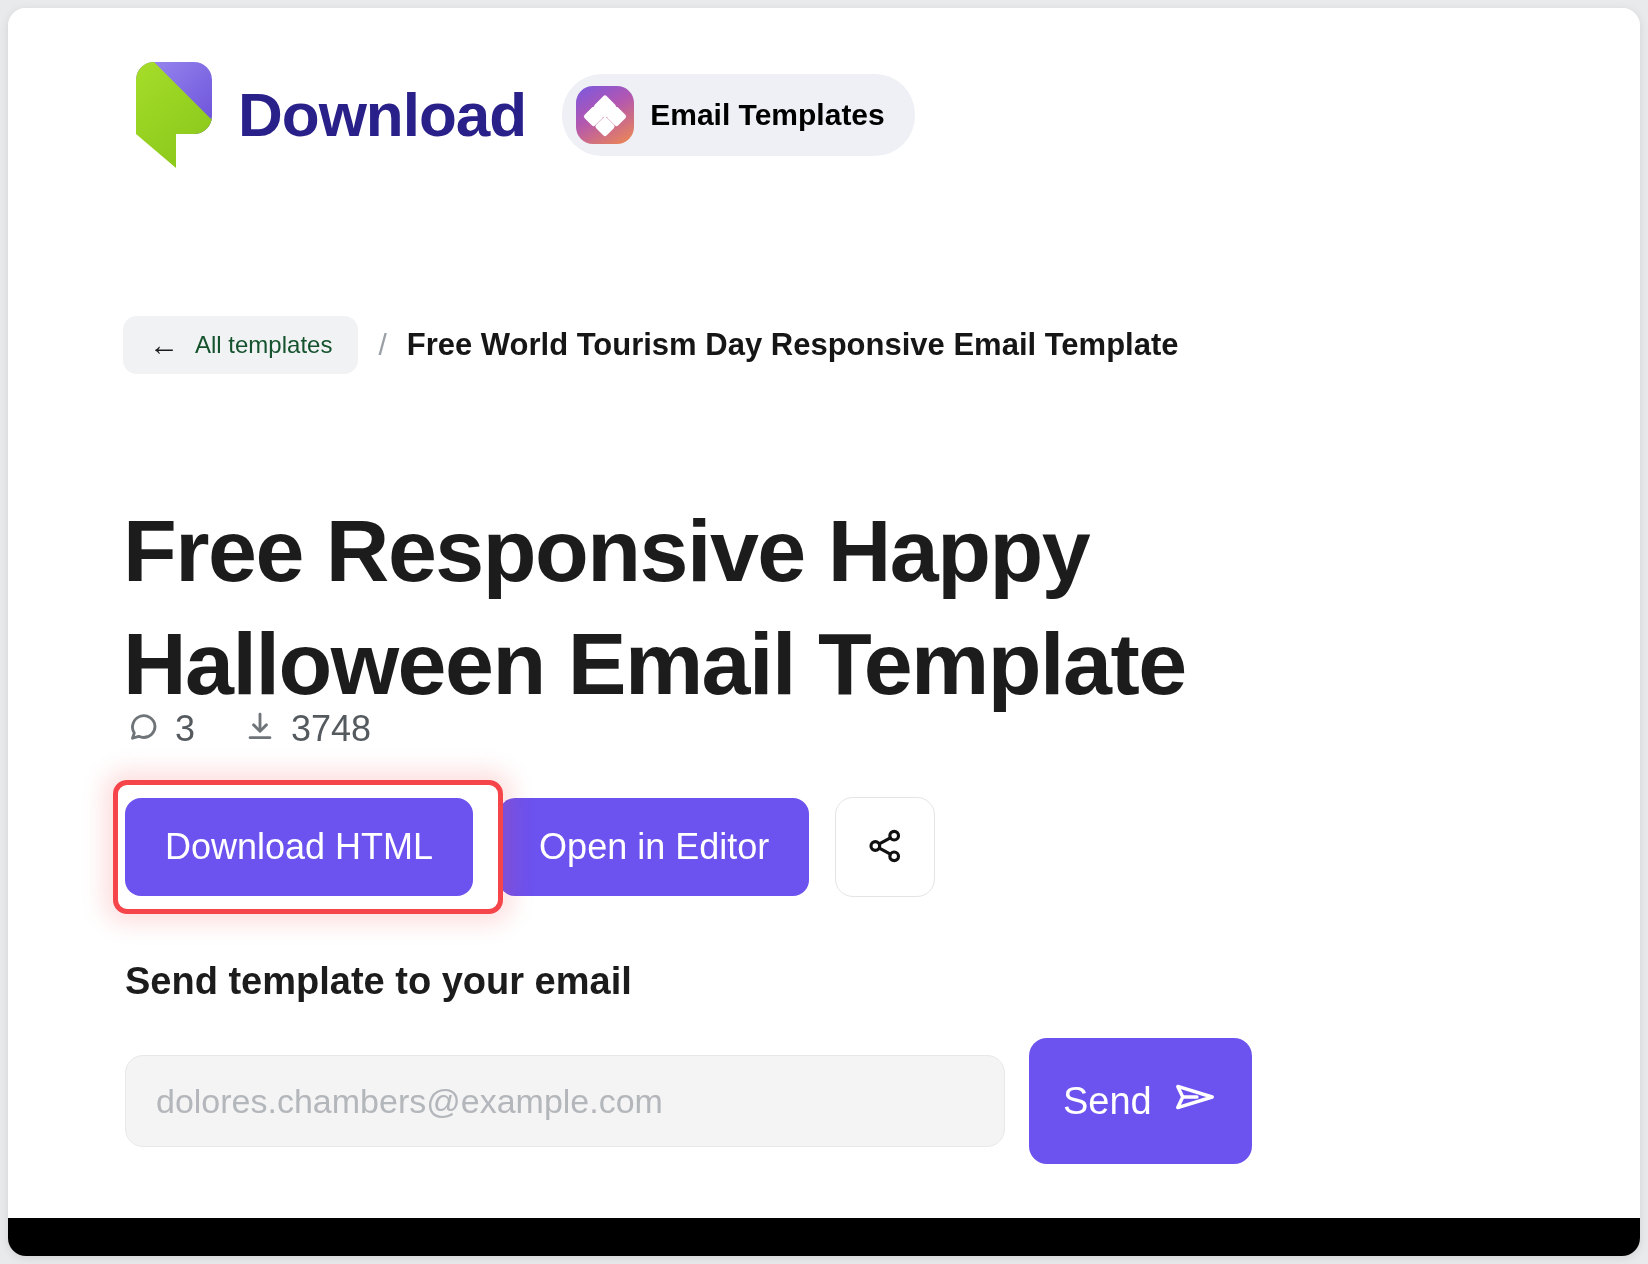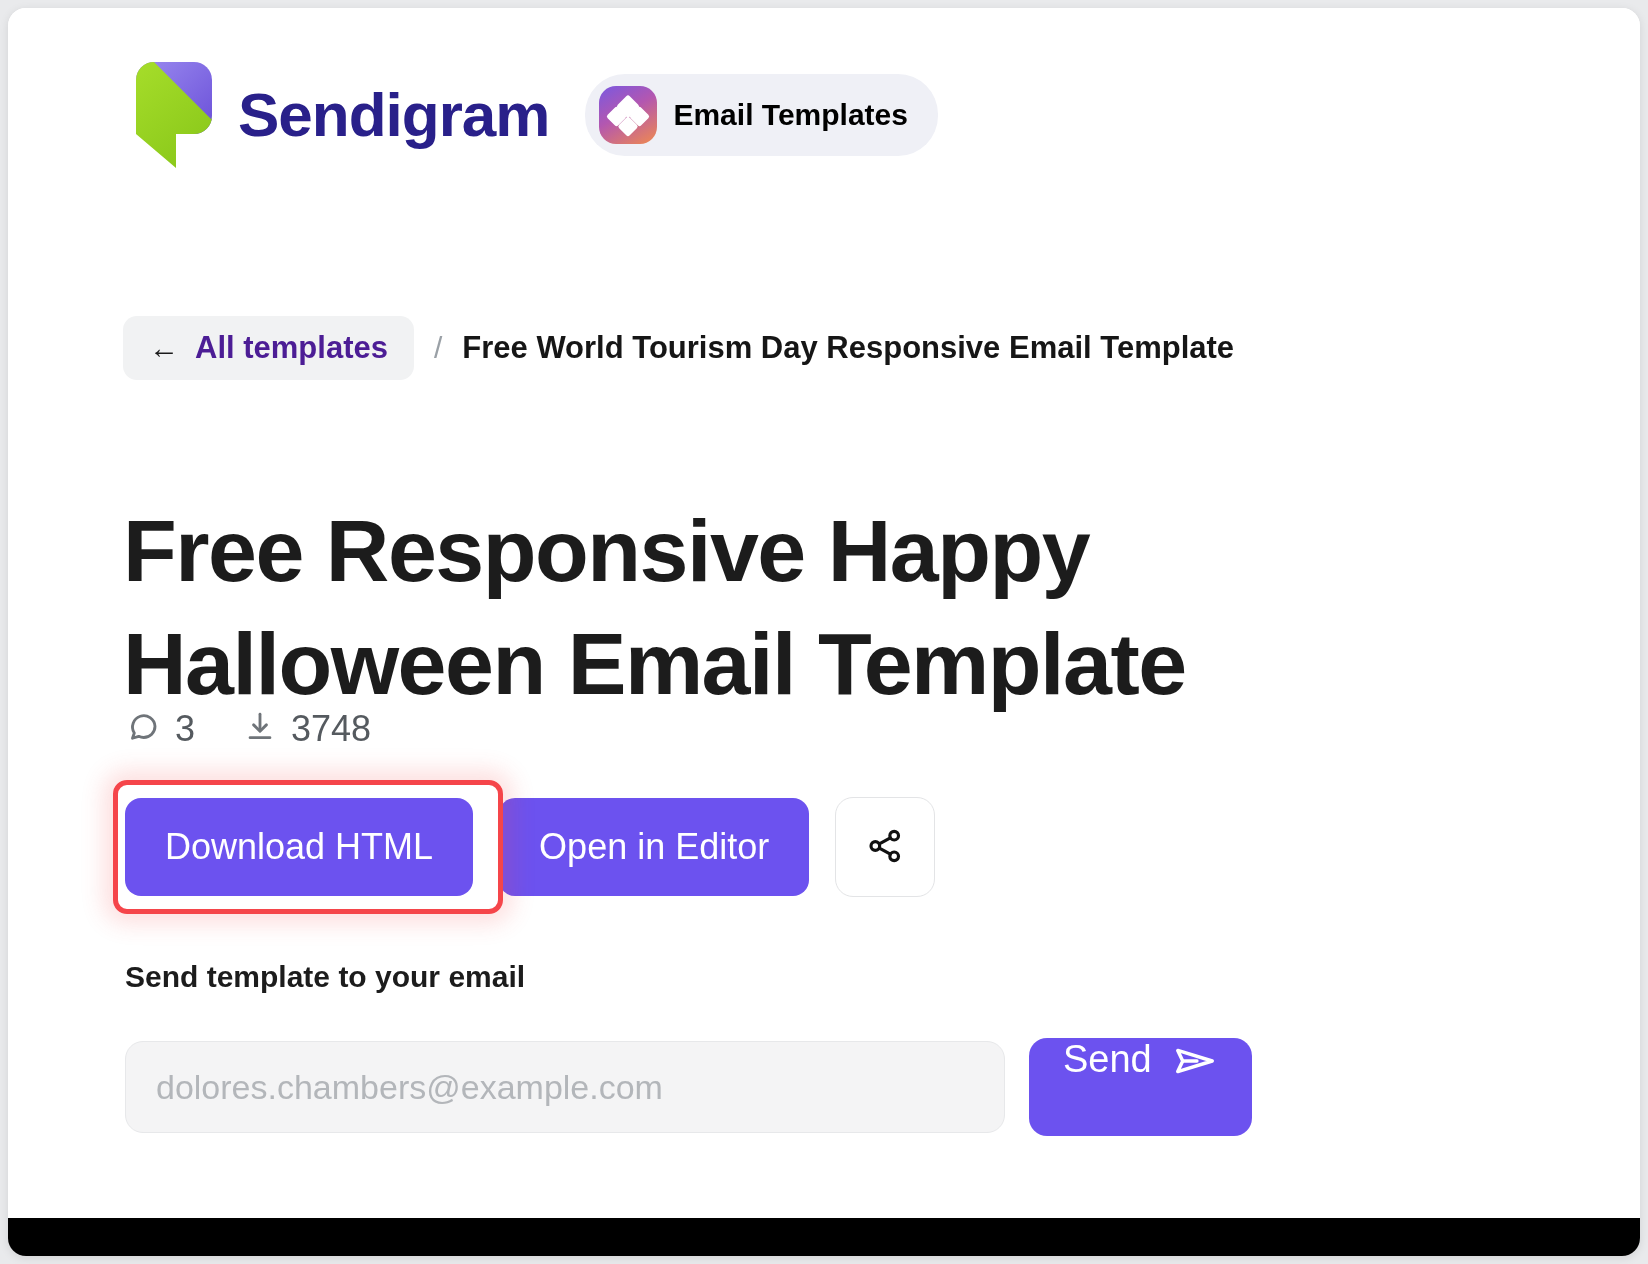--- a/index.html
+++ b/index.html
@@ -110,24 +110,23 @@
     padding: 14px 26px;
     cursor: pointer;
     font-family: inherit;
   }
   #all-templates-btn .arrow {
     font-size: 30px;
     color: #1a1a1a;
     line-height: 1;
   }
   #all-templates-label {
-    font-size: 31px;
-    color: #4c1d95;
-    white-space: nowrap;
-    font-weight: bold;
+    font-size: 24px;
+    color: #14532d;
+    white-space: nowrap;
   }
   #crumb-sep {
     font-size: 30px;
     color: #9aa0a6;
     padding: 0 6px;
   }
   #crumb-current {
     font-size: 31px;
     color: #161616;
     white-space: nowrap;
@@ -214,21 +213,21 @@
     box-sizing: border-box;
     pointer-events: none;
     box-shadow: 0 0 22px 10px rgba(245,69,74,.17);
   }
 
   
   #send-label {
     position: absolute;
     left: 117px;
     top: 952px;
-    font-size: 30px;
+    font-size: 38px;
     font-weight: bold;
     color: #1c1c1c;
   }
   #email-row {
     position: absolute;
     left: 117px;
     top: 1030px;
     display: flex;
     align-items: center;
     gap: 24px;
@@ -245,26 +244,27 @@
     font-family: inherit;
     color: #4d7c0f;
     outline: none;
   }
   #email-input::placeholder { color: #b3b6ba; }
   #send-button {
     background: #6c52ef;
     color: #ffffff;
     border: none;
     border-radius: 18px;
-    height: 98px;
+    height: 126px;
     padding: 0 34px;
     font-size: 38px;
     font-family: inherit;
     cursor: pointer;
     display: flex;
+    align-items: center;
     gap: 20px;
     white-space: nowrap;
   }
 </style>
 </head>
 <body>
 
 <div id="window">
   <div id="viewport">
 
@@ -280,21 +280,21 @@
             <linearGradient id="ggreen" x1="0" y1="0" x2="0.6" y2="1">
               <stop offset="0%" stop-color="#a6dd2a"></stop>
               <stop offset="100%" stop-color="#8bc91b"></stop>
             </linearGradient>
           </defs>
           <path d="M16 20 A18 18 0 0 1 34 2 L74 2 A18 18 0 0 1 92 20 L92 56 A18 18 0 0 1 74 74 L16 74 Z" fill="url(#gpurple)"></path>
           <path d="M16 20 A18 18 0 0 1 34 2 L34 2 L92 60 L92 56 A18 18 0 0 1 74 74 L56 74 L56 108 L16 74 Z" fill="url(#ggreen)"></path>
         </svg>
       </div>
 
-      <div id="brand-name">Sendigram</div>
+      <div id="brand-name">Download</div>
 
       <div id="section-badge">
         <div id="badge-icon">
           <svg width="58" height="58" viewBox="0 0 58 58">
             <rect x="20.5" y="12" width="17" height="17" rx="2.5" transform="rotate(45 29 20.5)" fill="#ffffff"></rect>
             <rect x="10" y="23" width="15" height="15" rx="2.5" transform="rotate(45 17.5 30.5)" fill="#ffffff"></rect>
             <rect x="33" y="23" width="15" height="15" rx="2.5" transform="rotate(45 40.5 30.5)" fill="#ffffff"></rect>
             <rect x="21.5" y="33" width="15" height="15" rx="2.5" transform="rotate(45 29 40.5)" fill="#ffffff"></rect>
           </svg>
         </div>

